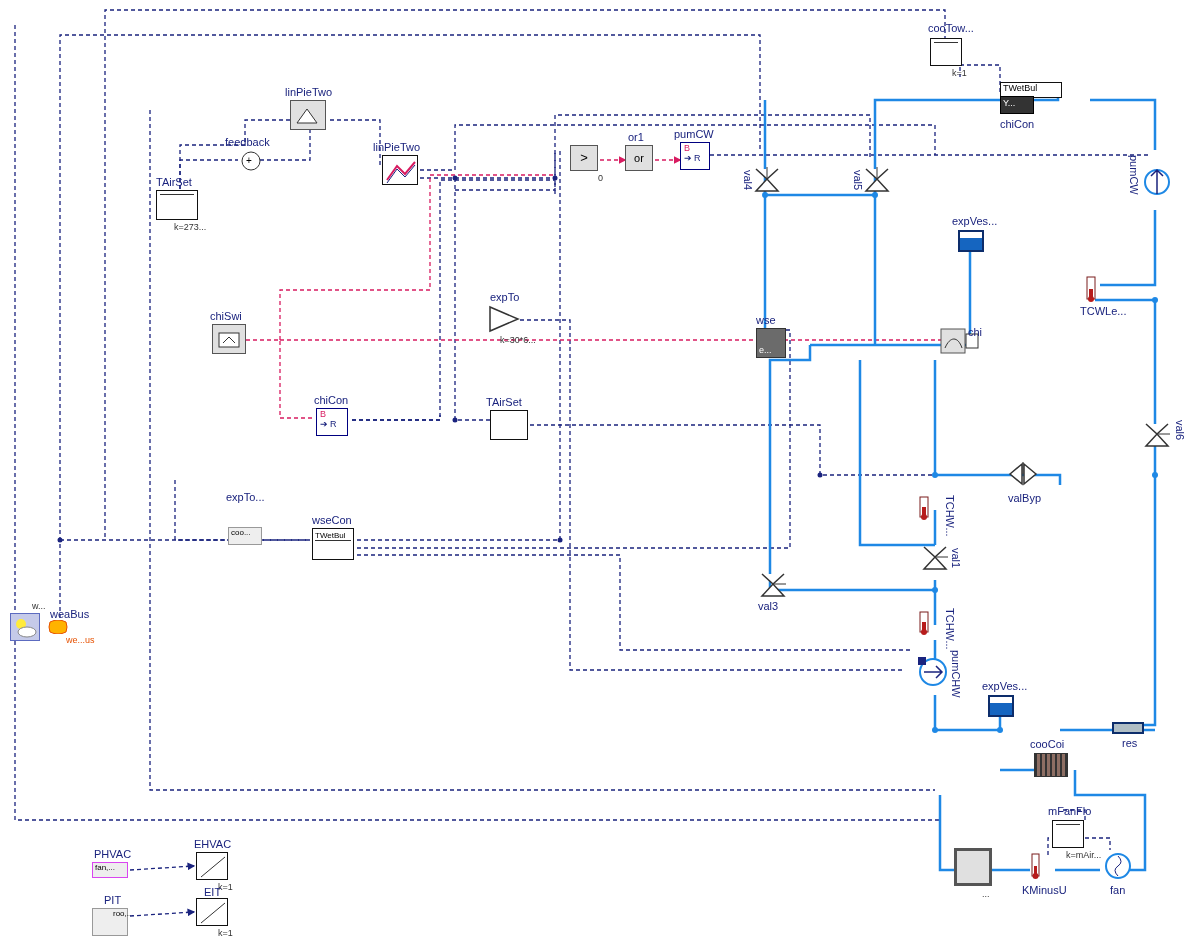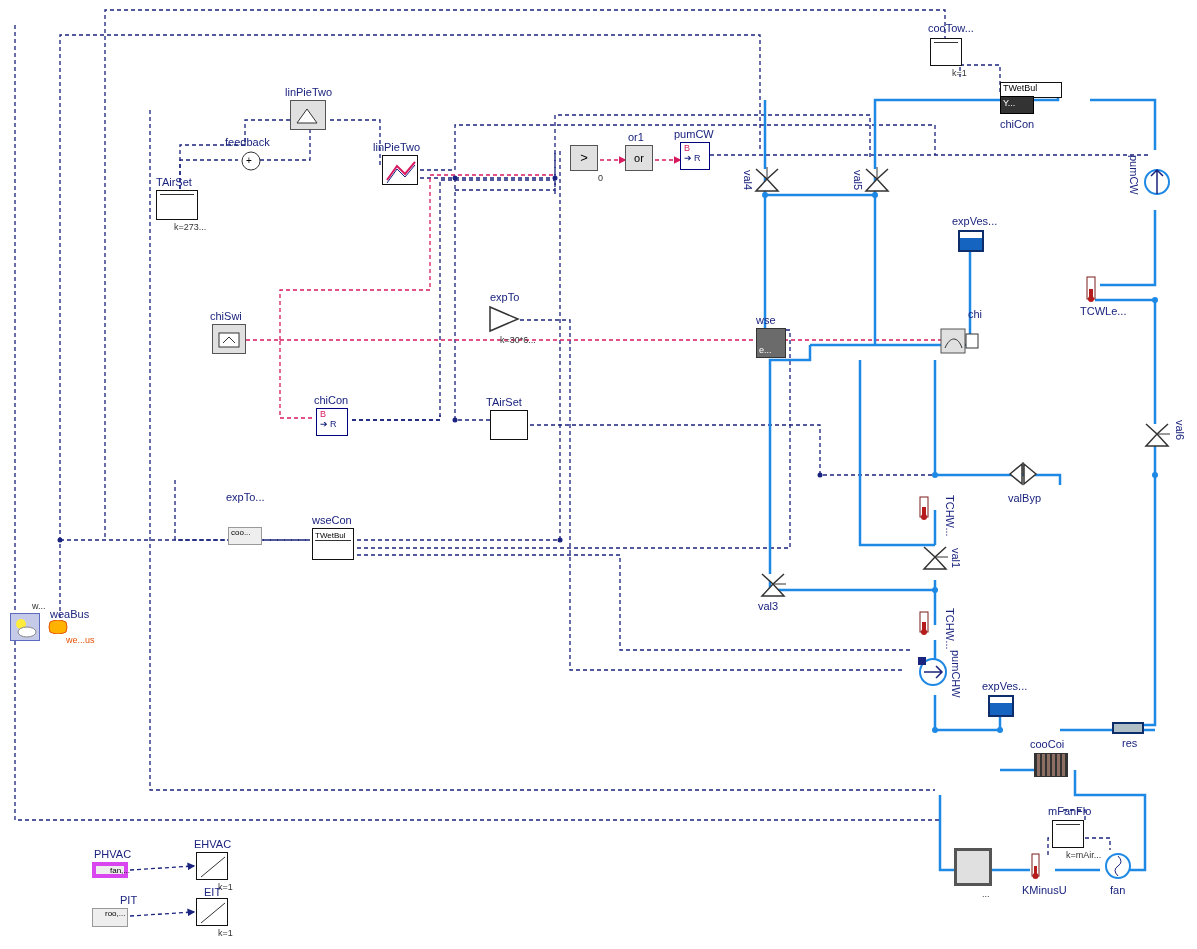--- a/index.html
+++ b/index.html
@@ -230,21 +230,21 @@
 <div class="block blk-dark" style="left:756px;top:328px;width:30px;height:30px;color:#fff;font-size:9px;padding:16px 0 0 2px">e...</div>
 <div class="label" style="left:756px;top:314px">wse</div>
 
 <div class="block" style="left:940px;top:328px;width:40px;height:30px">
   <svg width="40" height="30">
         <rect x="1" y="1" width="24" height="24" fill="#e0e0e0" stroke="#555"></rect>
   <rect x="26" y="6" width="12" height="14" fill="#fff" stroke="#333"></rect>
   <path d="M5 20 C10 8 18 8 22 20" stroke="#333" fill="none"></path>
       </svg>
 </div>
-<div class="label" style="left:968px;top:308px">chi</div>
+<div class="label" style="left:968px;top:326px">chi</div>
 
 <div class="valve-icon" style="left:1142px;top:420px">
   <svg width="30" height="30">
         <path d="M4 26 L15 14 L26 26 Z M4 4 L15 14 L26 4" fill="#fff" stroke="#333" stroke-width="1.5"></path>
   <path d="M15 14 L28 14" stroke="#333"></path>
       </svg>
 </div>
 <div class="label v" style="left:1174px;top:420px">val6</div>
 
 <div class="valve-icon" style="left:1008px;top:460px">
@@ -418,33 +418,33 @@
 <div class="label small-txt" style="left:14px;top:601px">w...</div>
 
 <div class="block" style="left:48px;top:620px;width:20px;height:14px">
   <svg width="20" height="14">
         <path d="M2 2 Q10 -2 18 2 Q20 7 18 12 Q10 16 2 12 Q0 7 2 2 Z" fill="#ffb300" stroke="#e65100"></path>
       </svg>
 </div>
 <div class="label" style="left:50px;top:608px">weaBus</div>
 <div class="label small-txt" style="left:48px;top:635px;color:#e65100">we...us</div>
 
-<div class="block" style="left:92px;top:862px;width:36px;height:16px;background:#eee;border:4px solid #d946ef;font-size:8px;padding-left:14px">fan,...</div>
+<div class="block" style="left:92px;top:862px;width:36px;height:16px;background:#eee;border:1px solid #d946ef;font-size:8px;padding-left:2px">fan,...</div>
 <div class="label" style="left:94px;top:848px">PHVAC</div>
 
 <div class="block blk-rect" style="left:196px;top:852px;width:32px;height:28px">
   <svg width="32" height="28">
         <path d="M4 24 L28 4" stroke="#333"></path>
       </svg>
 </div>
 <div class="label" style="left:194px;top:838px">EHVAC</div>
 <div class="label small-txt" style="left:200px;top:882px">k=1</div>
 
-<div class="block" style="left:92px;top:908px;width:36px;height:19px;background:#eee;border:1px solid #999;font-size:8px;padding-left:12px">roo,...</div>
-<div class="label" style="left:120px;top:894px">PIT</div>
+<div class="block" style="left:92px;top:908px;width:36px;height:28px;background:#eee;border:1px solid #999;font-size:8px;padding-left:20px">roo,...</div>
+<div class="label" style="left:104px;top:894px">PIT</div>
 
 <div class="block blk-rect" style="left:196px;top:898px;width:32px;height:28px">
   <svg width="32" height="28">
         <path d="M4 24 L28 4" stroke="#333"></path>
       </svg>
 </div>
 <div class="label" style="left:204px;top:886px">EIT</div>
 <div class="label small-txt" style="left:200px;top:928px">k=1</div>
 
 <svg style="position:absolute;left:0;top:0;width:300px;height:949px;pointer-events:none">

